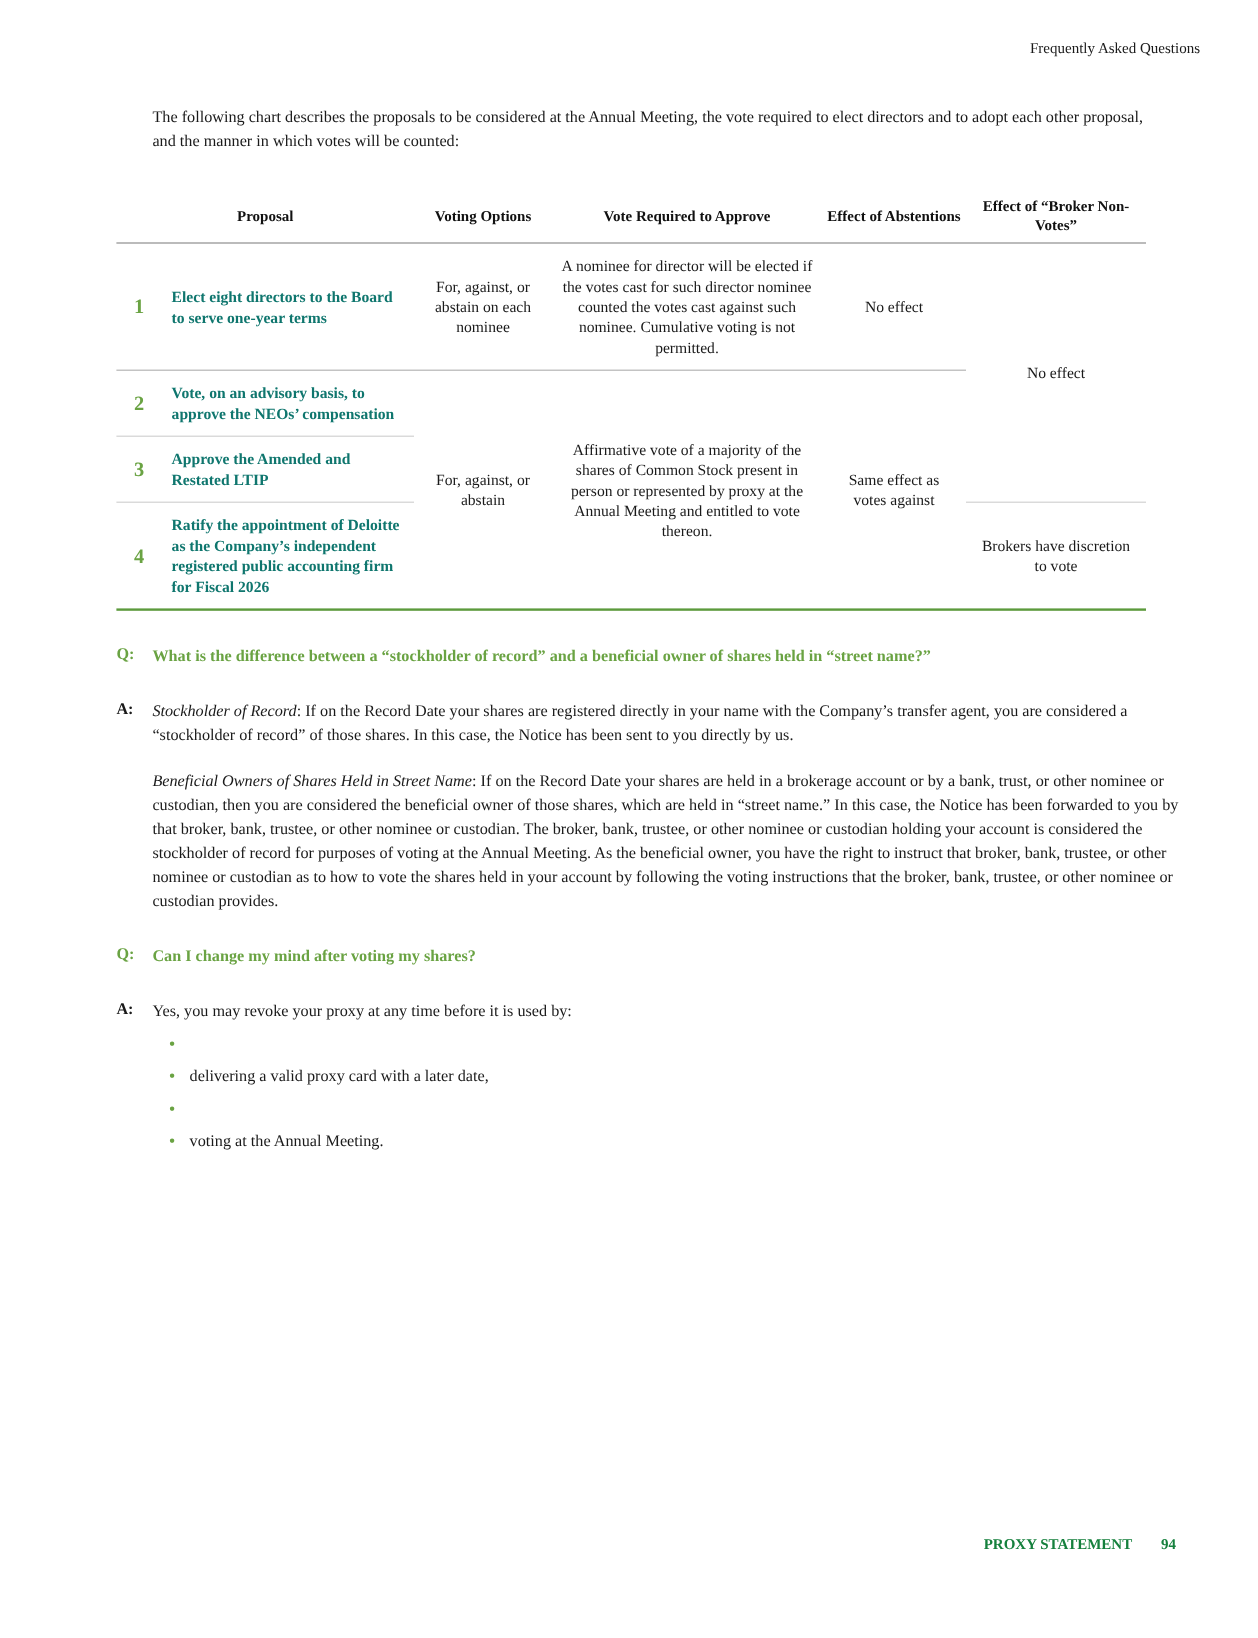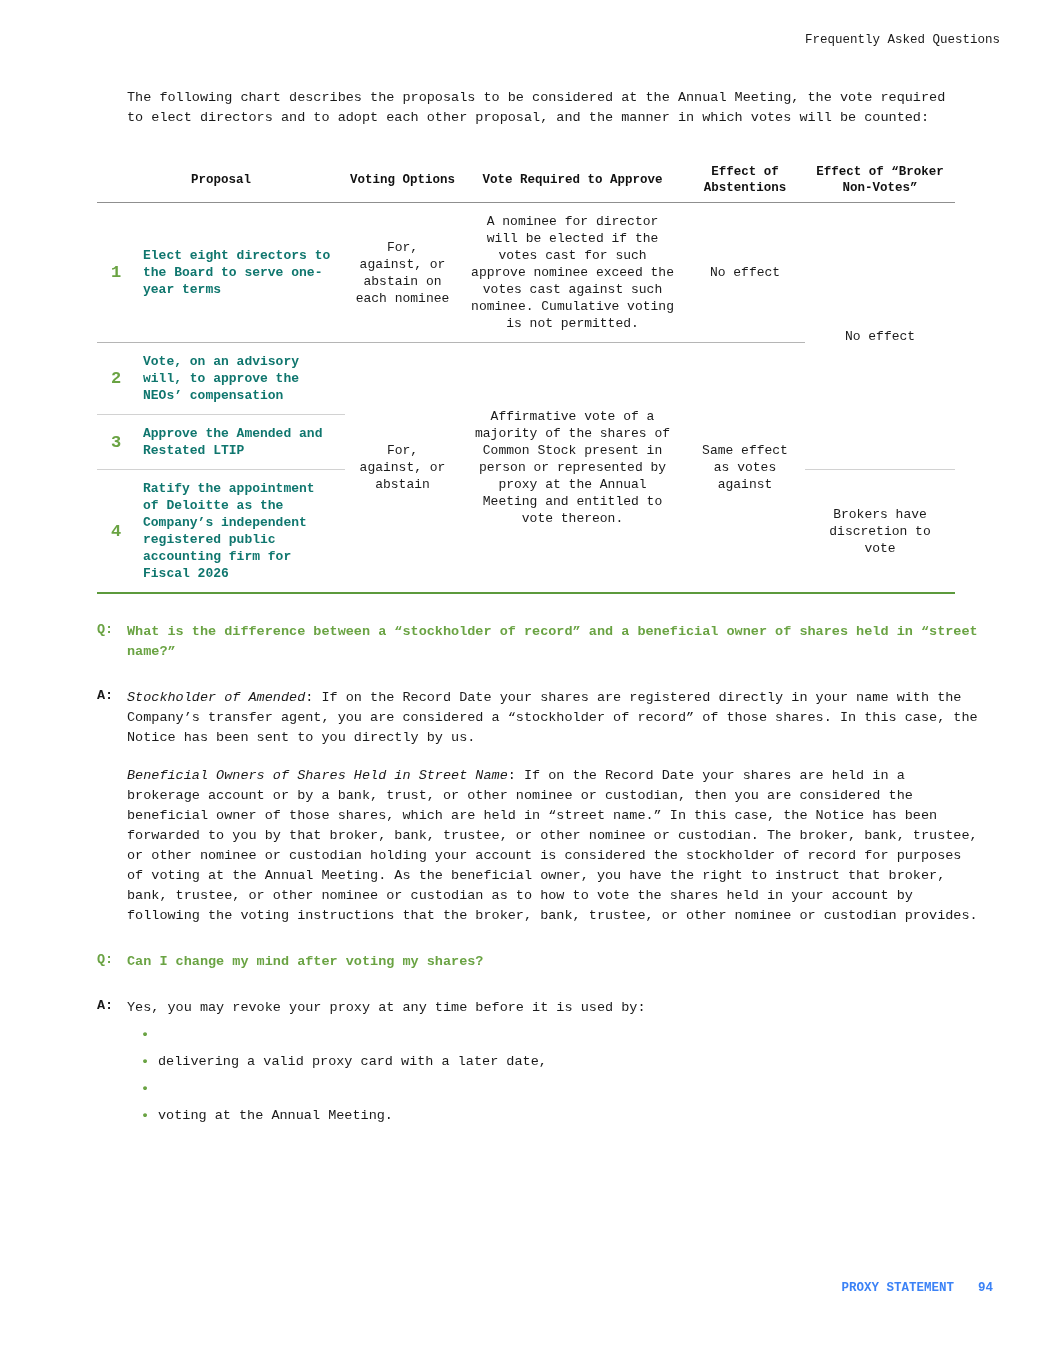--- a/index.html
+++ b/index.html
@@ -2,21 +2,21 @@
 <html><head>
 <meta charset="utf-8">
 <style>
   * { box-sizing: border-box; margin: 0; padding: 0; }
   html, body { background: #ffffff; }
   .page {
     position: relative;
     width: 1048px;
     height: 1343px;
     background: #ffffff;
-    font-family: Liberation Mono, monospace;
+    font-family: Liberation Serif, serif;
     color: #1a1a1a;
     overflow: hidden;
   }
   .running-header {
     position: absolute;
     top: 33px;
     right: 48px;
     font-size: 12.5px;
     color: #1a1a1a;
   }
@@ -92,24 +92,24 @@
   .bullet {
     flex: none;
     width: 17px;
     color: #6aa343;
     font-weight: bold;
   }
   
   .page-footer {
     position: absolute;
     bottom: 48px;
-    right: 55px;
+    right: 68px;
     font-size: 12.5px;
     font-weight: bold;
-    color: #3b82f6;
+    color: #15803d;
   }
   .footer-page-num { margin-left: 24px; }
 </style>
 </head>
 <body>
 
 <div class="page">
 
   <div class="running-header">Frequently Asked Questions</div>
 
@@ -133,27 +133,27 @@
           <th>Vote Required to Approve</th>
           <th>Effect of Abstentions</th>
           <th>Effect of “Broker Non-Votes”</th>
         </tr>
       </thead>
       <tbody>
         <tr>
           <td class="num sep-row1">1</td>
           <td class="proposal sep-row1">Elect eight directors to the Board to serve one-year terms</td>
           <td class="c sep-row1">For, against, or abstain on each nominee</td>
-          <td class="c req sep-row1">A nominee for director will be elected if the votes cast for such approve nominee exceed the votes cast against such nominee. Cumulative voting is not permitted.</td>
+          <td class="c req sep-row1">A nominee for director will be elected if the votes cast for such director nominee counted the votes cast against such nominee. Cumulative voting is not permitted.</td>
           <td class="c sep-row1">No effect</td>
           <td class="c broker-span" rowspan="3">No effect</td>
         </tr>
         <tr>
           <td class="num sep-light">2</td>
-          <td class="proposal sep-light">Vote, on an advisory will, to approve the NEOs’ compensation</td>
+          <td class="proposal sep-light">Vote, on an advisory basis, to approve the NEOs’ compensation</td>
           <td class="c" rowspan="3">For, against, or abstain</td>
           <td class="c req" rowspan="3">Affirmative vote of a majority of the shares of Common Stock present in person or represented by proxy at the Annual Meeting and entitled to vote thereon.</td>
           <td class="c" rowspan="3">Same effect as votes against</td>
         </tr>
         <tr>
           <td class="num sep-light">3</td>
           <td class="proposal sep-light">Approve the Amended and Restated LTIP</td>
         </tr>
         <tr>
           <td class="num">4</td>
@@ -163,21 +163,21 @@
       </tbody>
     </table>
 
     <div class="qa-row q-row first-q">
       <div class="qa-label">Q:</div>
       <div class="qa-body">What is the difference between a “stockholder of record” and a beneficial owner of shares held in “street name?”</div>
     </div>
     <div class="qa-row">
       <div class="qa-label">A:</div>
       <div class="qa-body">
-        <p class="answer-para"><span class="lead-italic">Stockholder of Amended</span><span>: If on the Record Date your shares are registered directly in your name with the Company’s transfer agent, you are considered a “stockholder of record” of those shares. In this case, the Notice has been sent to you directly by us.</span></p>
+        <p class="answer-para"><span class="lead-italic">Stockholder of Record</span><span>: If on the Record Date your shares are registered directly in your name with the Company’s transfer agent, you are considered a “stockholder of record” of those shares. In this case, the Notice has been sent to you directly by us.</span></p>
         <p class="answer-para"><span class="lead-italic">Beneficial Owners of Shares Held in Street Name</span><span>: If on the Record Date your shares are held in a brokerage account or by a bank, trust, or other nominee or custodian, then you are considered the beneficial owner of those shares, which are held in “street name.” In this case, the Notice has been forwarded to you by that broker, bank, trustee, or other nominee or custodian. The broker, bank, trustee, or other nominee or custodian holding your account is considered the stockholder of record for purposes of voting at the Annual Meeting. As the beneficial owner, you have the right to instruct that broker, bank, trustee, or other nominee or custodian as to how to vote the shares held in your account by following the voting instructions that the broker, bank, trustee, or other nominee or custodian provides.</span></p>
       </div>
     </div>
 
     <div class="qa-row q-row">
       <div class="qa-label">Q:</div>
       <div class="qa-body">Can I change my mind after voting my shares?</div>
     </div>
     <div class="qa-row">
       <div class="qa-label">A:</div>

